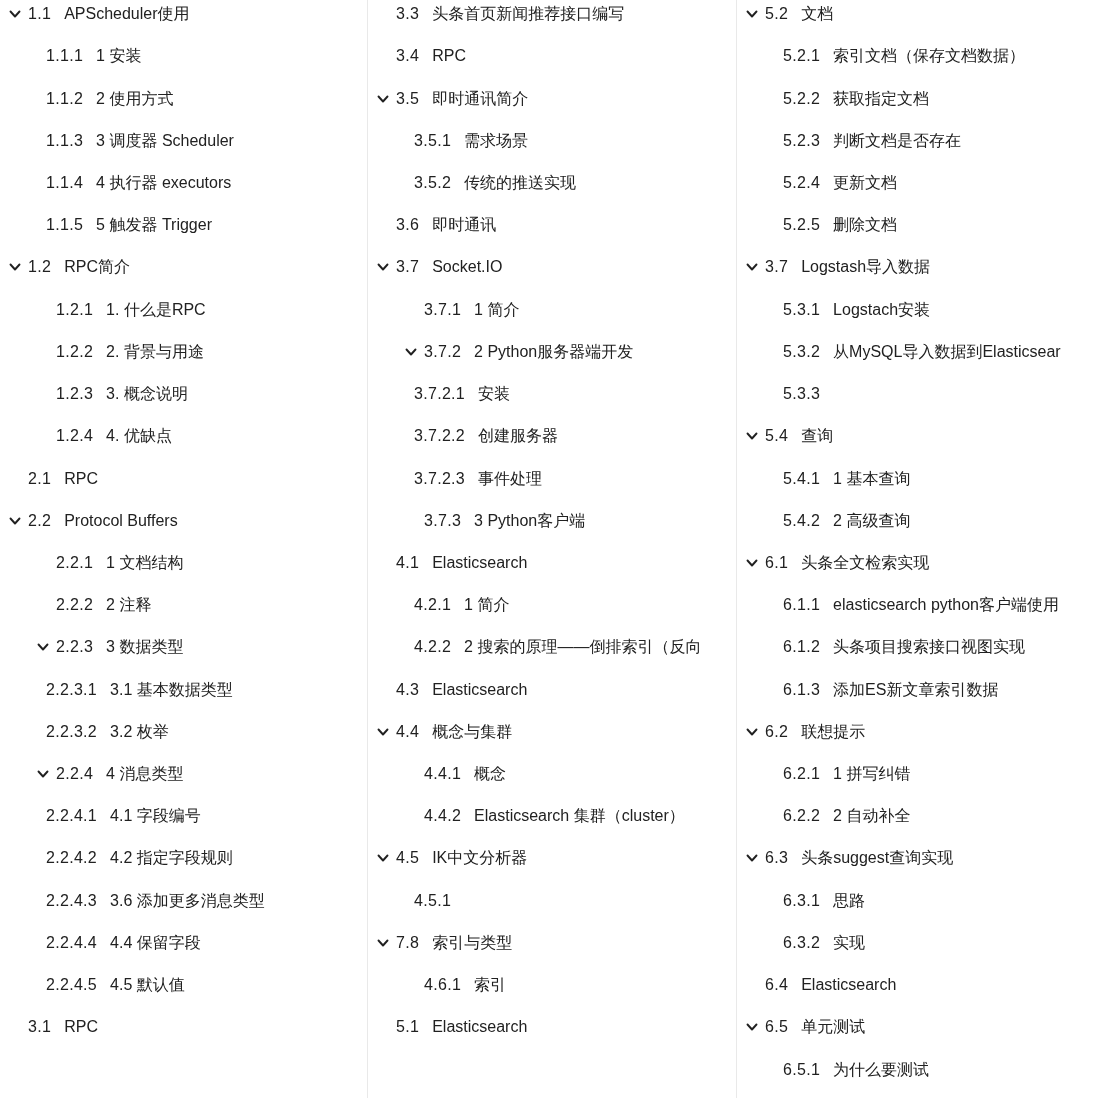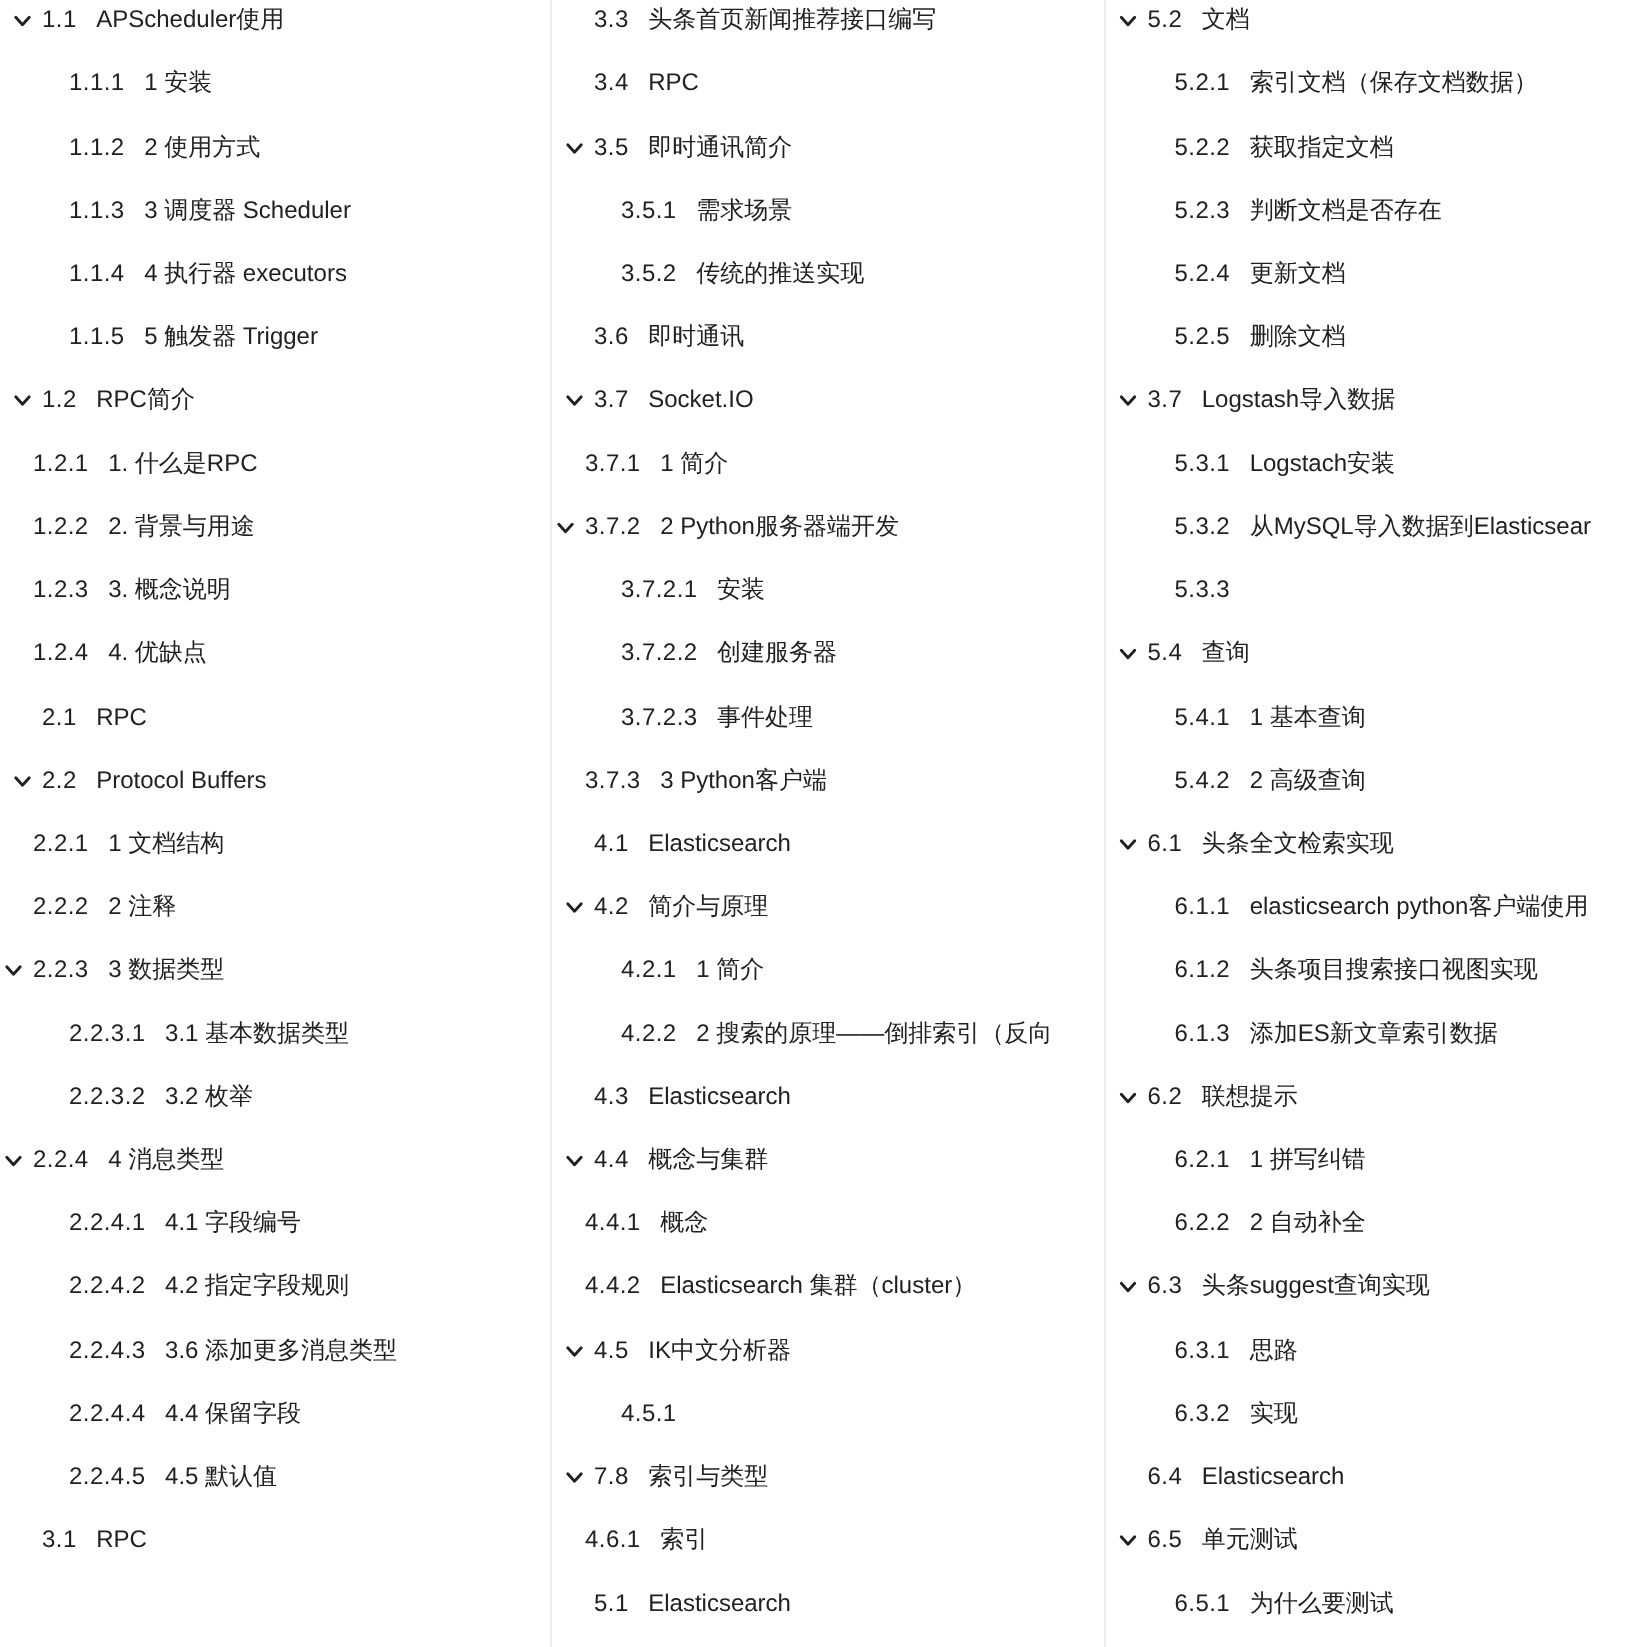--- a/index.html
+++ b/index.html
@@ -38,21 +38,21 @@
     padding-left:2px;
   }
   .chev svg{display:block;}
   .num{
     margin-right:13px;
     letter-spacing:0.3px;
   }
   .title{}
   
   .indent-0{padding-left:6px;}
-  .indent-1{}
+  .indent-1{padding-left:34px;}
   .indent-2{padding-left:24px;}
 </style>
 </head>
 <body>
 
 <div class="toc">
   <div class="col col-0">
     <div class="col-inner">
         <div class="row indent-0">
           <span class="chev">
@@ -278,29 +278,20 @@
         <div class="row indent-1">
           <span class="chev"></span>
           <span class="num">3.7.3</span>
           <span class="title">3 Python客户端</span>
         </div>
         <div class="row indent-0">
           <span class="chev"></span>
           <span class="num">4.1</span>
           <span class="title">Elasticsearch</span>
         </div>
-        <div class="row indent-0">
-          <span class="chev">
-            <svg width="14" height="14" viewBox="0 0 14 14">
-              <polyline points="2.5,4.5 7,9.5 11.5,4.5" fill="none" stroke="currentColor" stroke-width="1.9" stroke-linecap="round" stroke-linejoin="round"></polyline>
-            </svg>
-          </span>
-          <span class="num">4.2</span>
-          <span class="title">简介与原理</span>
-        </div>
         <div class="row indent-2">
           <span class="chev"></span>
           <span class="num">4.2.1</span>
           <span class="title">1 简介</span>
         </div>
         <div class="row indent-2">
           <span class="chev"></span>
           <span class="num">4.2.2</span>
           <span class="title">2 搜索的原理——倒排索引（反向</span>
         </div>

